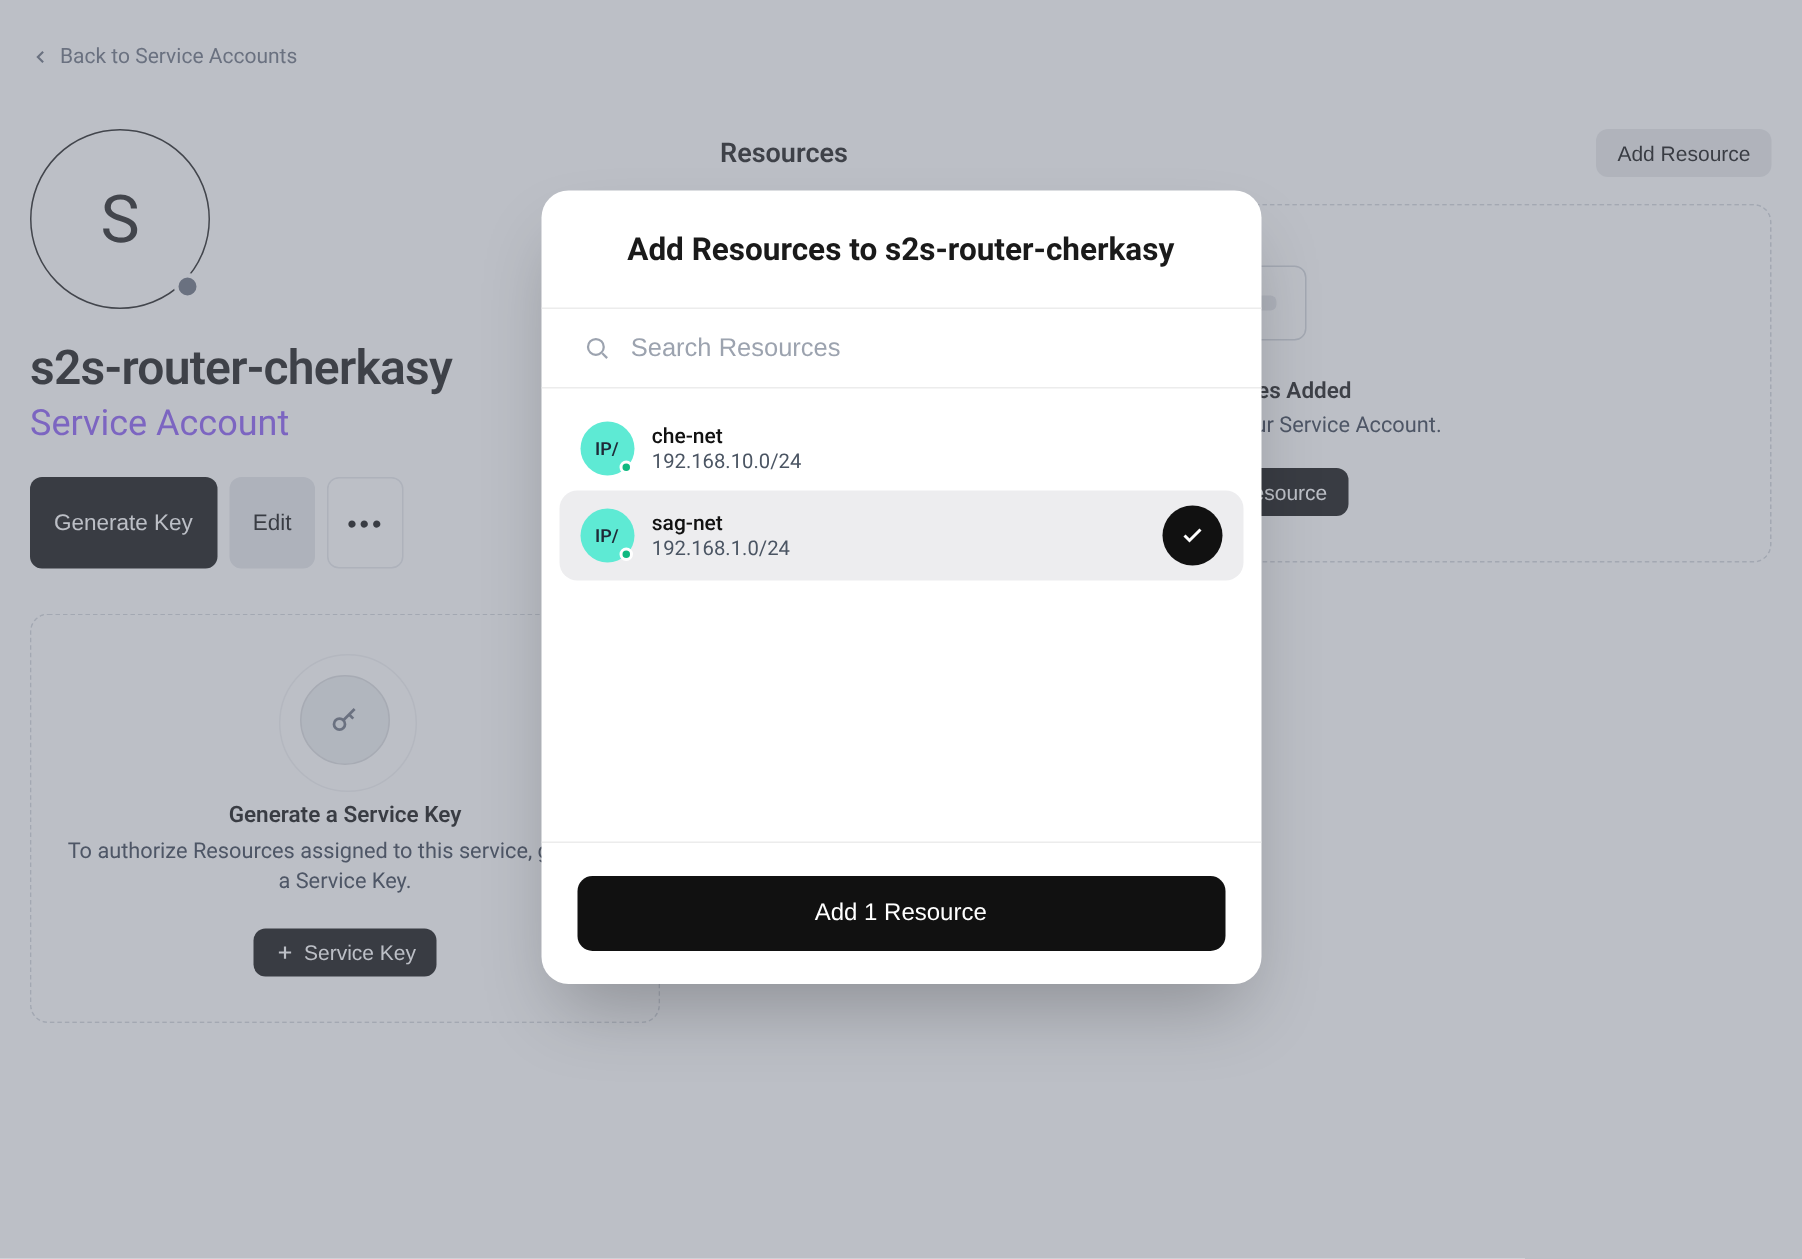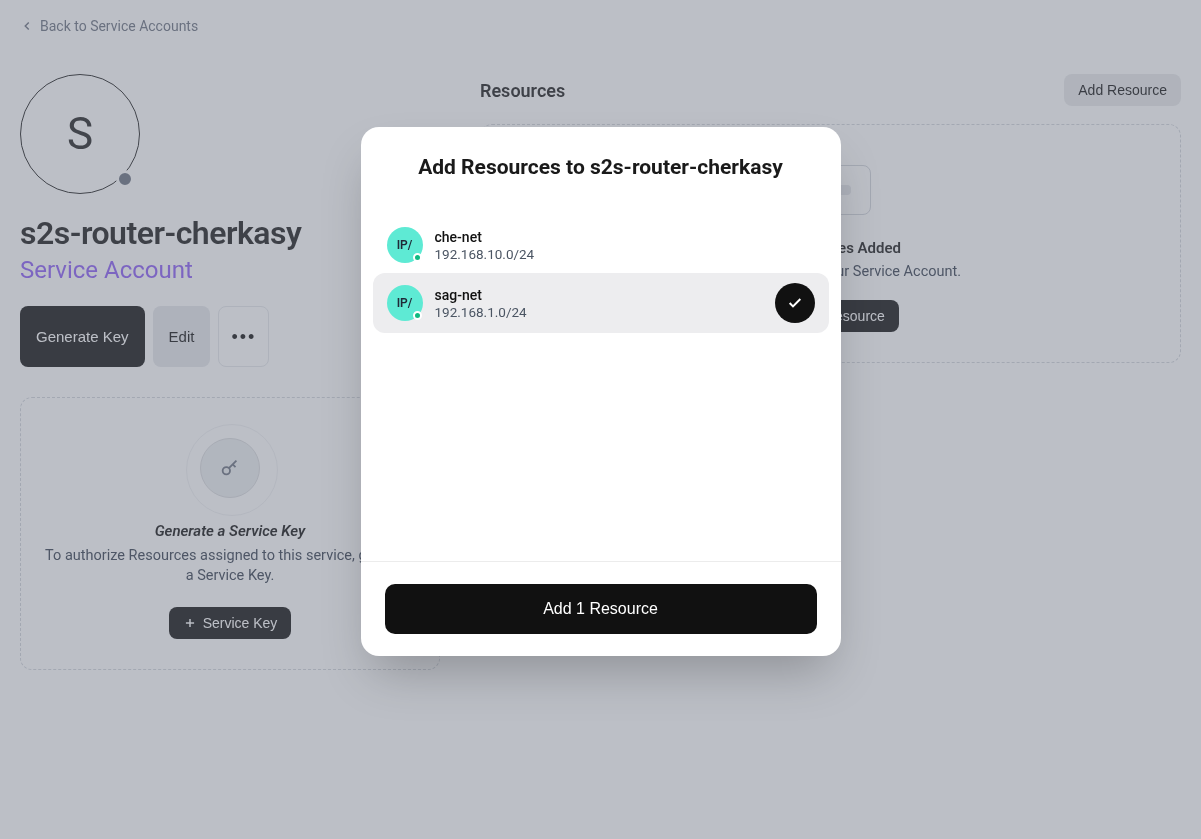--- a/index.html
+++ b/index.html
@@ -15,20 +15,21 @@
 
     
     .back-link {
       display: inline-flex;
       align-items: center;
       gap: 6px;
       color: #6b7280;
       font-size: 14px;
       padding: 18px 20px 10px 20px;
       cursor: pointer;
+      margin-top: 12px;
     }
     .back-link svg { width: 14px; height: 14px; }
 
     
     .page {
       padding: 0 20px;
     }
     .profile-row {
       display: flex;
       gap: 40px;
@@ -125,21 +126,20 @@
       border-radius:50%;
       left:-15px;top:-15px;
       pointer-events:none;
     }
     .key-icon-wrap svg { width: 22px; height: 22px; color: #6b7280; }
     .key-card-title {
       font-size: 15px;
       font-weight: 600;
       color: #111;
       margin-bottom: 6px;
-      font-style: italic;
     }
     .key-card-desc {
       font-size: 14.5px;
       color: #374151;
       line-height: 1.4;
       margin-bottom: 20px;
     }
     .btn-dark-sm {
       background: #111;
       color: #fff;
@@ -409,20 +409,27 @@
       </div>
     </div>
   </div>
 </div>
 
 
 <div class="overlay">
   <div class="modal">
     <div class="modal-title">Add Resources to s2s-router-cherkasy</div>
 
+    <div class="modal-search">
+      <svg viewBox="0 0 24 24" fill="none" stroke="currentColor" stroke-width="2">
+          <circle cx="11" cy="11" r="7"></circle>
+          <line x1="21" y1="21" x2="16.65" y2="16.65"></line>
+        </svg>
+      <input type="text" placeholder="Search Resources" style="">
+    </div>
 
     <div class="resource-list">
       <div class="resource-item">
         <div class="resource-badge">
           <span>IP/</span>
           <div class="resource-badge-dot"></div>
         </div>
         <div class="resource-text">
           <div class="resource-name">che-net</div>
           <div class="resource-sub">192.168.10.0/24</div>

